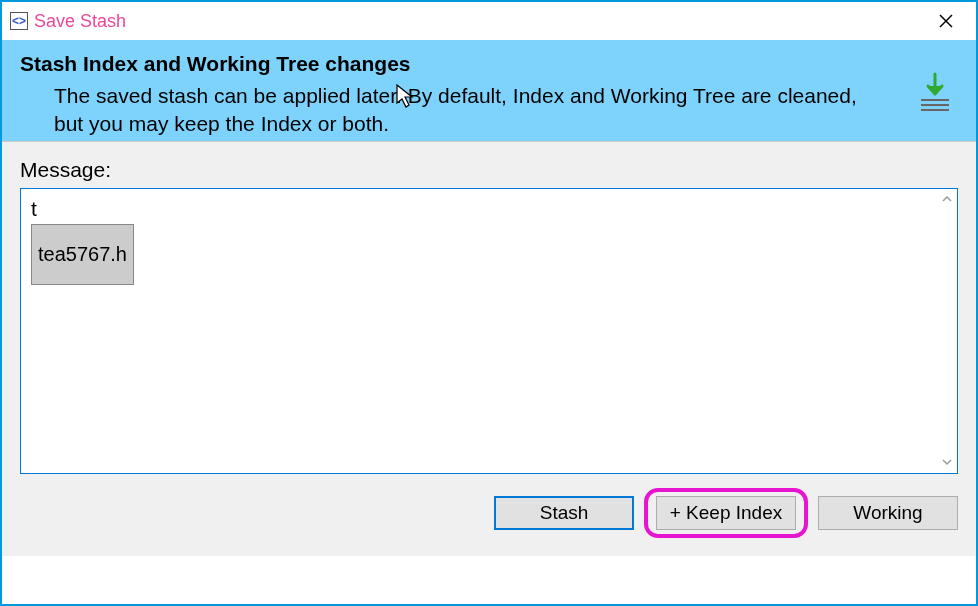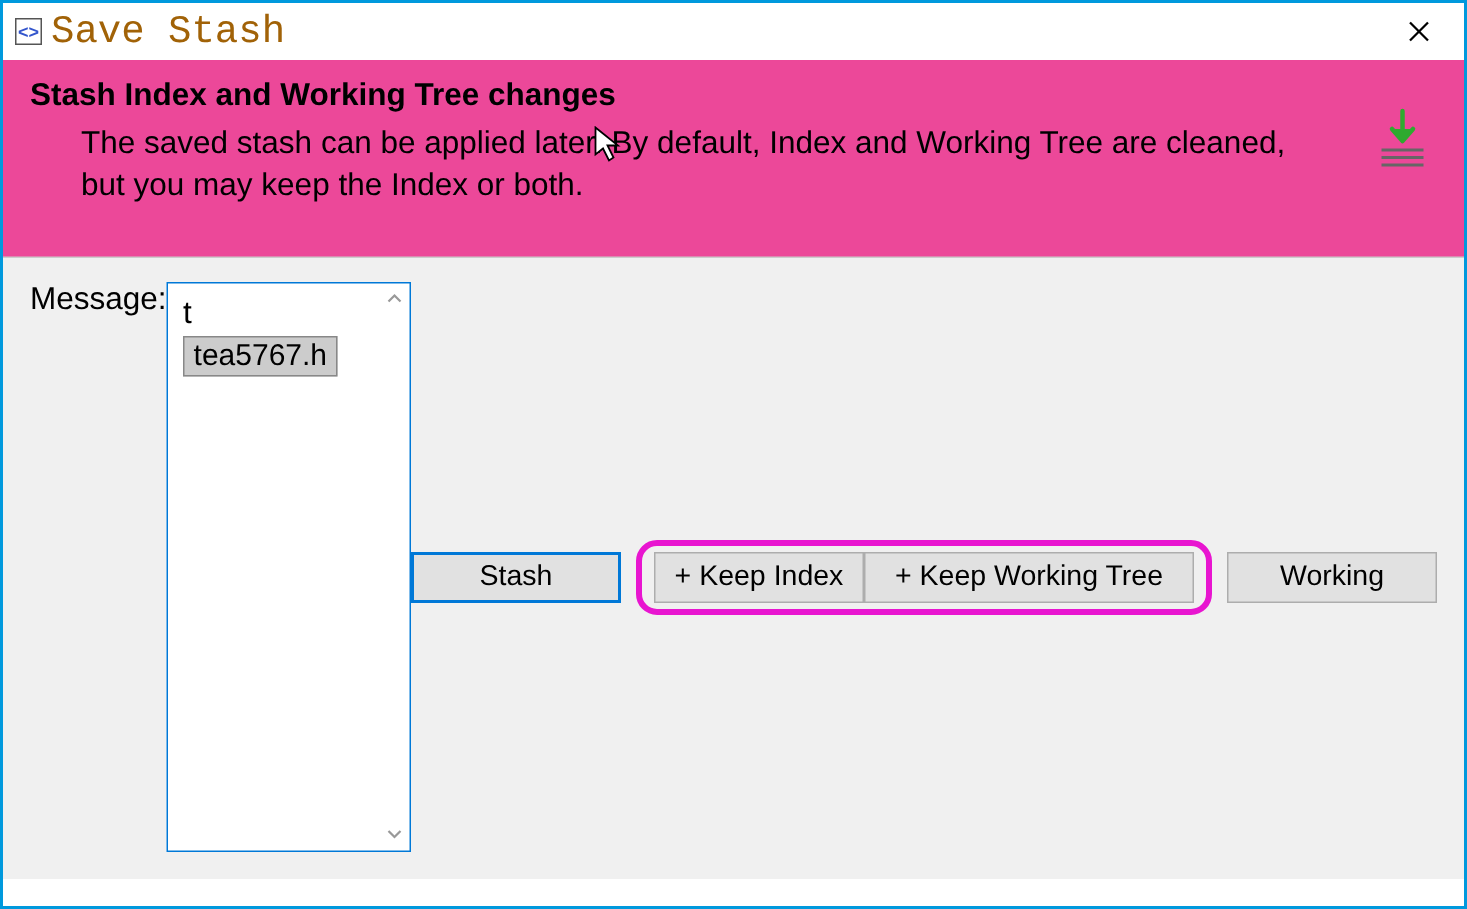--- a/index.html
+++ b/index.html
@@ -36,37 +36,36 @@
     align-items: center;
     justify-content: center;
   }
   .app-icon-inner {
     font-size: 12px;
     font-weight: bold;
     color: #3355cc;
     line-height: 1;
   }
   .title-text {
-    font-size: 26px;
-    color: #a16207;
-    font-family: Liberation Mono, monospace;
+    font-size: 18px;
+    color: #ec4899;
   }
   .close-btn {
     width: 40px;
     height: 30px;
     display: flex;
     align-items: center;
     justify-content: center;
     cursor: pointer;
   }
   .close-btn svg { width: 16px; height: 16px; }
 
   .header-section {
-    padding: 12px 18px 32px 18px;
-    background: #ec4899;
+    padding: 12px 18px 2px 18px;
+    background: #7dd3fc;
     border-bottom: 1px solid #ccc;
     display: flex;
     justify-content: space-between;
     align-items: flex-start;
   }
   .header-text-block { max-width: 860px; }
   .header-title {
     font-size: 21px;
     font-weight: bold;
     color: #000;
@@ -81,21 +80,21 @@
   .header-icon {
     margin-top: 20px;
     margin-right: 6px;
   }
 
   .body-section {
     background: #f0f0f0;
     padding: 16px 18px 18px 18px;
     height: calc(606px - 38px - 150px - 4px);
     display: flex;
-    flex-direction: row;
+    flex-direction: column;
   }
   .message-label {
     font-size: 21px;
     color: #000;
     margin-bottom: 6px;
   }
   .textarea-wrap {
     flex: 1;
     border: 1px solid #0078d7;
     background: #fff;
@@ -106,21 +105,21 @@
   .textarea-content {
     font-size: 21px;
     color: #000;
     line-height: 1.3;
   }
   .suggestion-chip {
     display: inline-block;
     margin-top: 2px;
     background: #cccccc;
     border: 1px solid #888;
-    padding: 1px 6px;
+    padding: 18px 6px;
     font-size: 20px;
     color: #000;
   }
   .scroll-up, .scroll-down {
     position: absolute;
     right: 2px;
     width: 17px;
     height: 17px;
     color: #888;
     font-size: 12px;
@@ -216,21 +215,20 @@
       <svg width="10" height="10" viewBox="0 0 10 10">
           <path d="M1 3 L5 7 L9 3" fill="none" stroke="#999" stroke-width="1.5"></path>
         </svg>
     </div>
   </div>
 
   <div class="button-row">
     <button class="btn primary">Stash</button>
     <div class="highlight-group">
       <button class="btn">+ Keep Index</button>
-      <button class="btn" style="min-width:220px">+ Keep Working Tree</button>
     </div>
     <button class="btn">Working</button>
   </div>
 </div>
 
 <svg class="cursor" width="20" height="26" viewBox="0 0 20 26">
   <path d="M1 1 L1 19 L6 15 L10 23 L13 21 L9 13 L16 13 Z" fill="#fff" stroke="#000" stroke-width="1.2"></path>
 </svg>
 
 </body></html>

